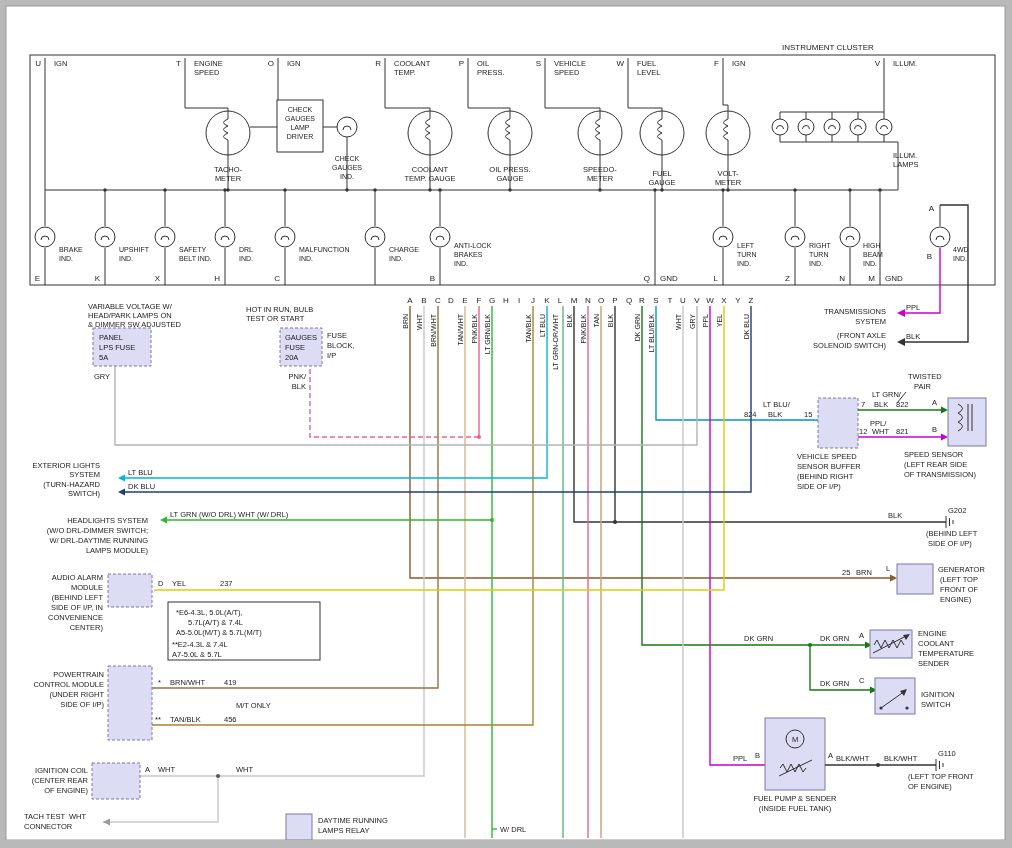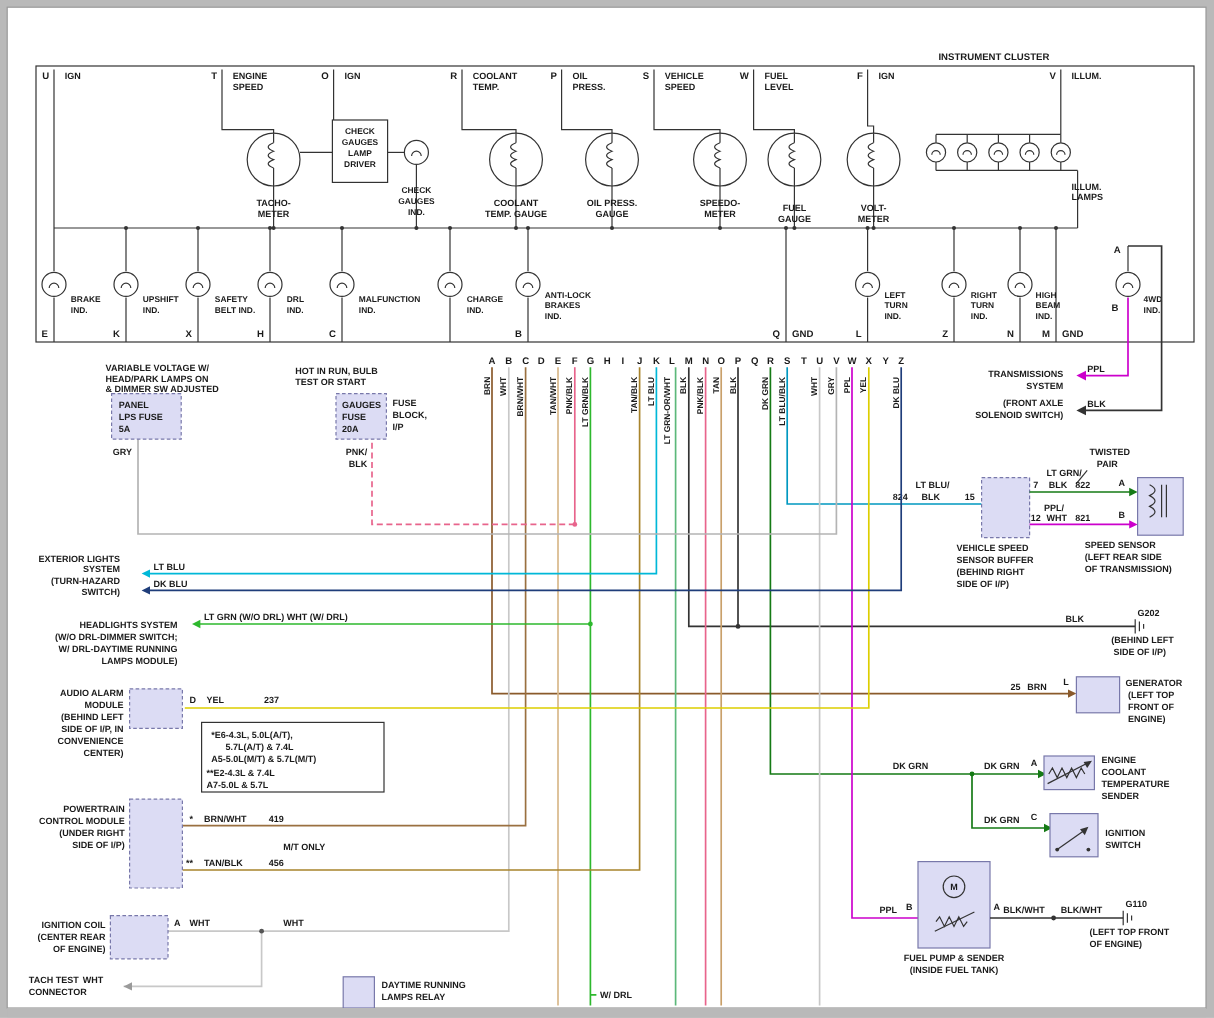--- a/index.html
+++ b/index.html
@@ -1,16 +1,16 @@
 <!DOCTYPE html>
 <html><head>
 <meta charset="utf-8">
 <style>
   html,body{margin:0;padding:0;background:#b9b9b9;}
-  .page{width:1012px;height:848px;position:relative;background:#b9b9b9;font-weight:bold;}
+  .page{width:1012px;height:848px;position:relative;background:#b9b9b9;}
   svg{position:absolute;left:0;top:0;}
   text{font-family:"Liberation Sans","DejaVu Sans",sans-serif;font-size:7.5px;fill:#1a1a1a;}
   .t8{font-size:8px;}
   .e{text-anchor:end;}
   .m{text-anchor:middle;}
   .tv{font-size:7px;}
   .box{fill:#dcdcf4;stroke:#7878aa;stroke-width:1;}
   .boxd{fill:#dcdcf4;stroke:#7878aa;stroke-width:1;stroke-dasharray:3,2;}
   .k{stroke:#333;fill:none;stroke-width:1;}
   .wb{fill:none;stroke-width:1.4;}

